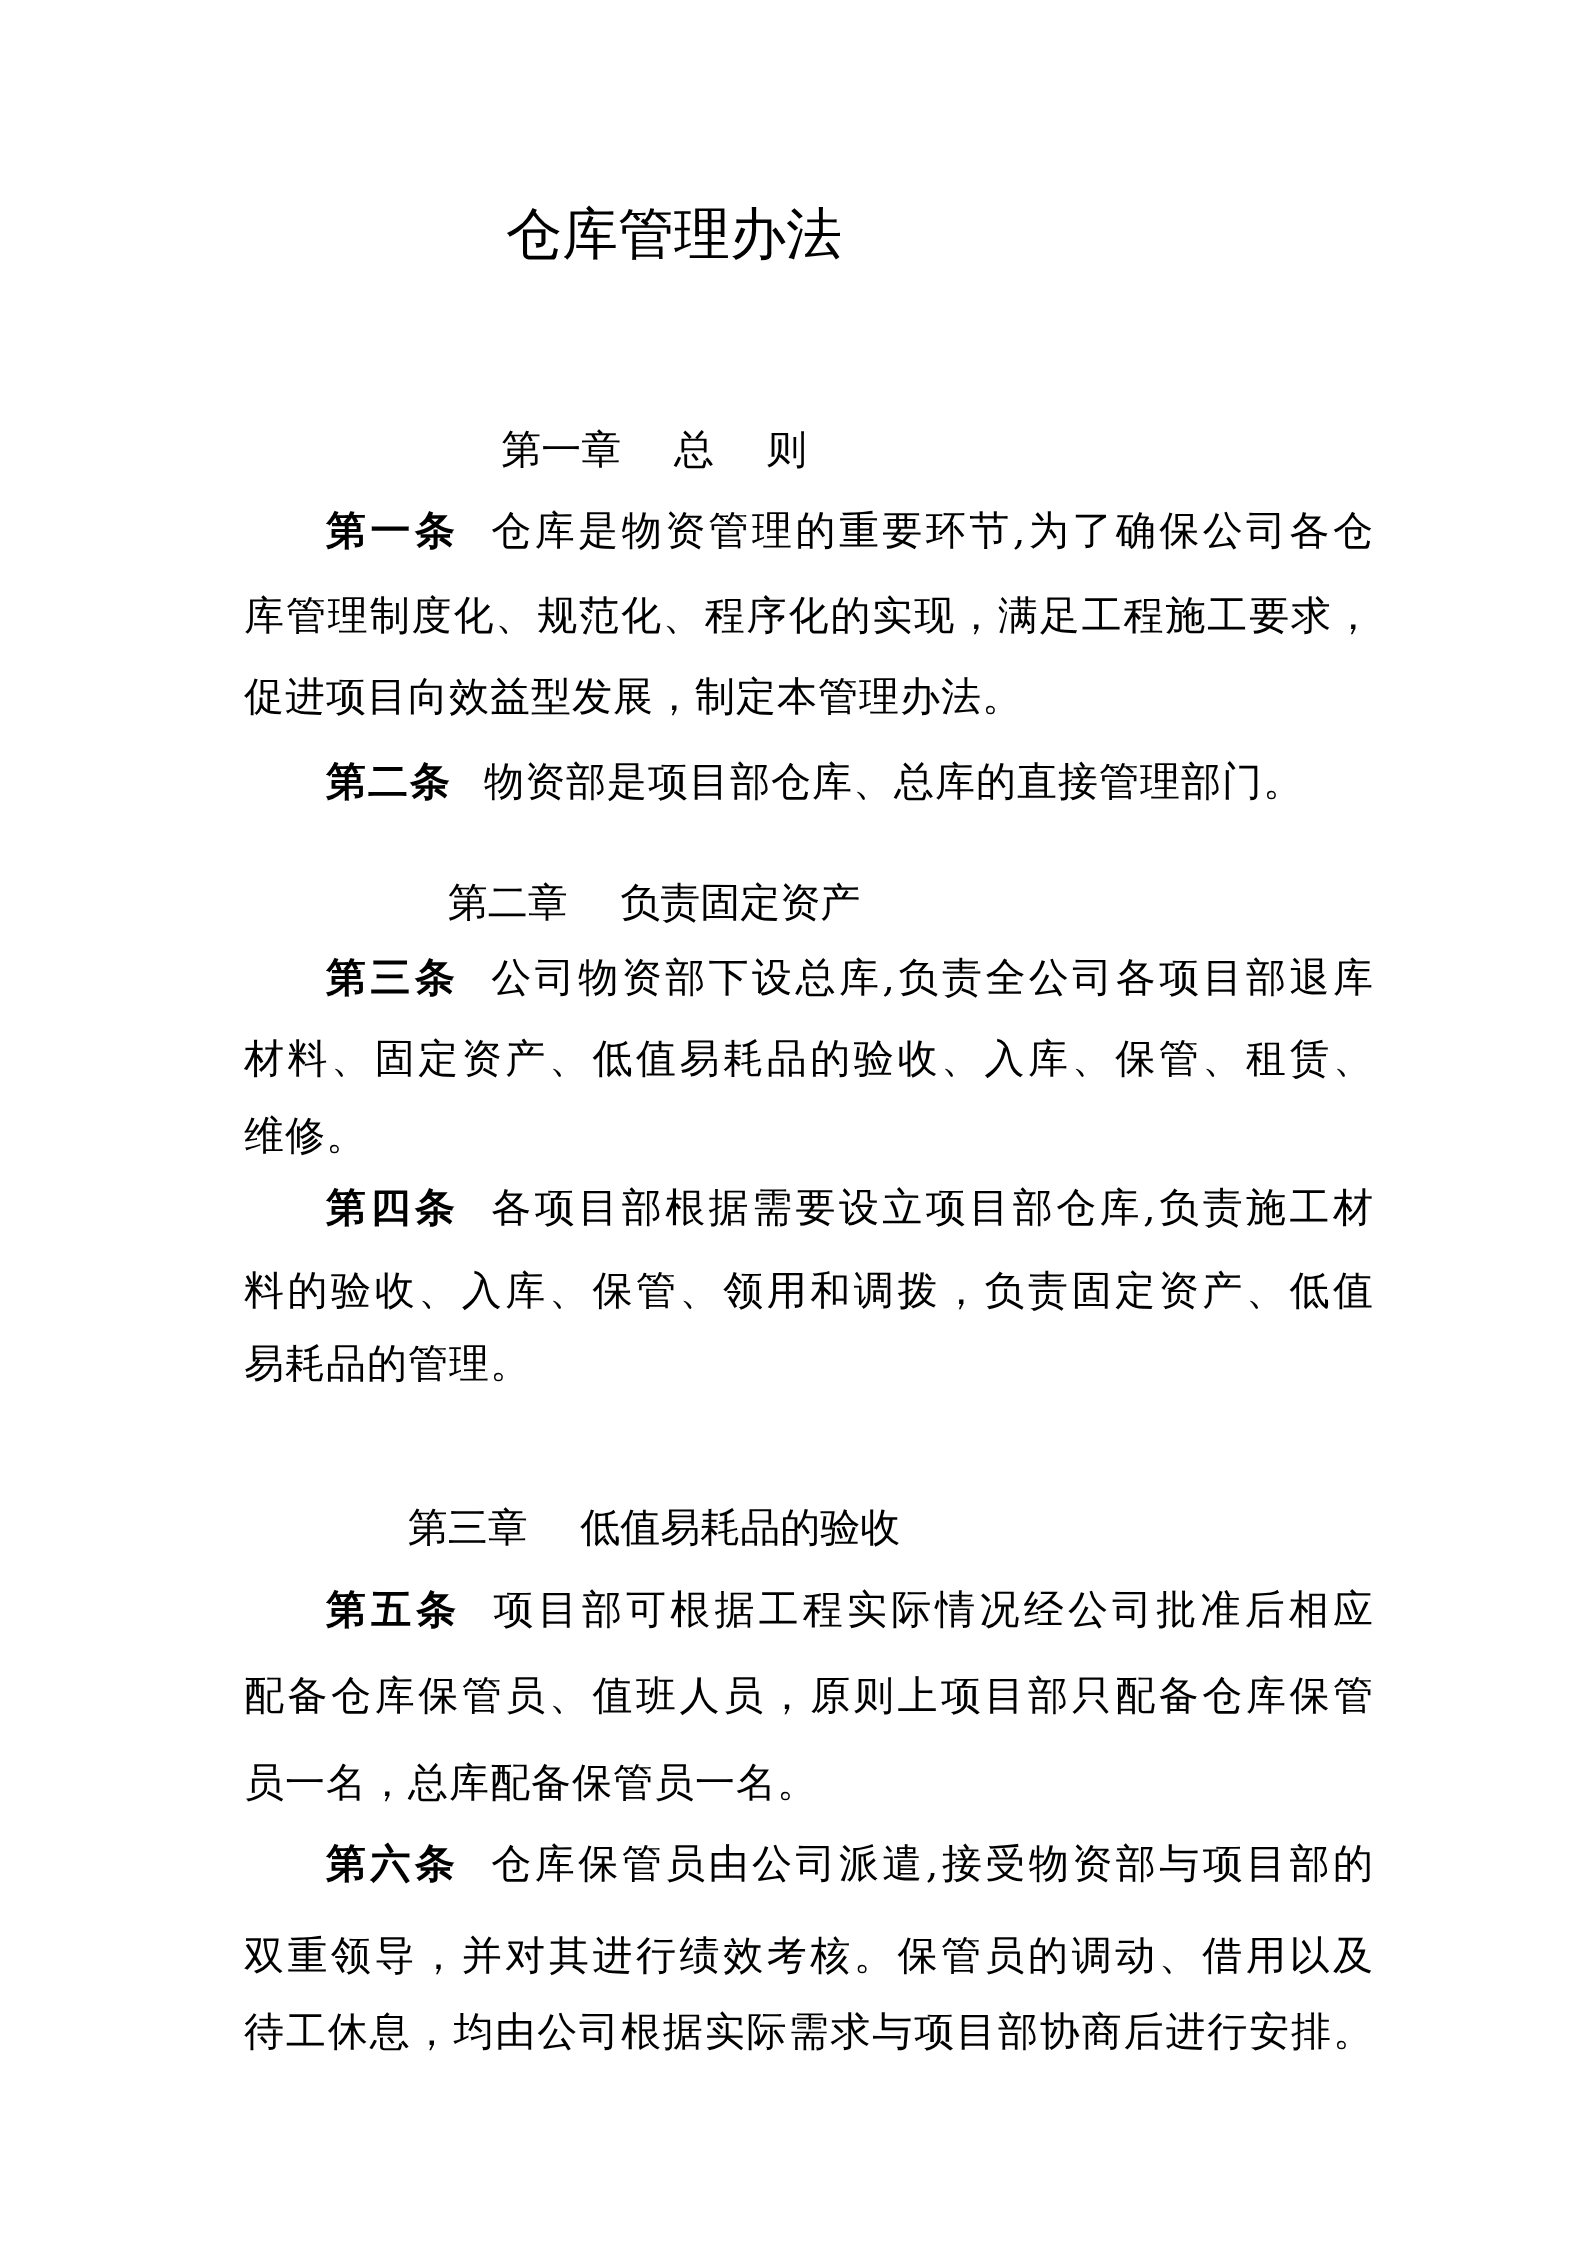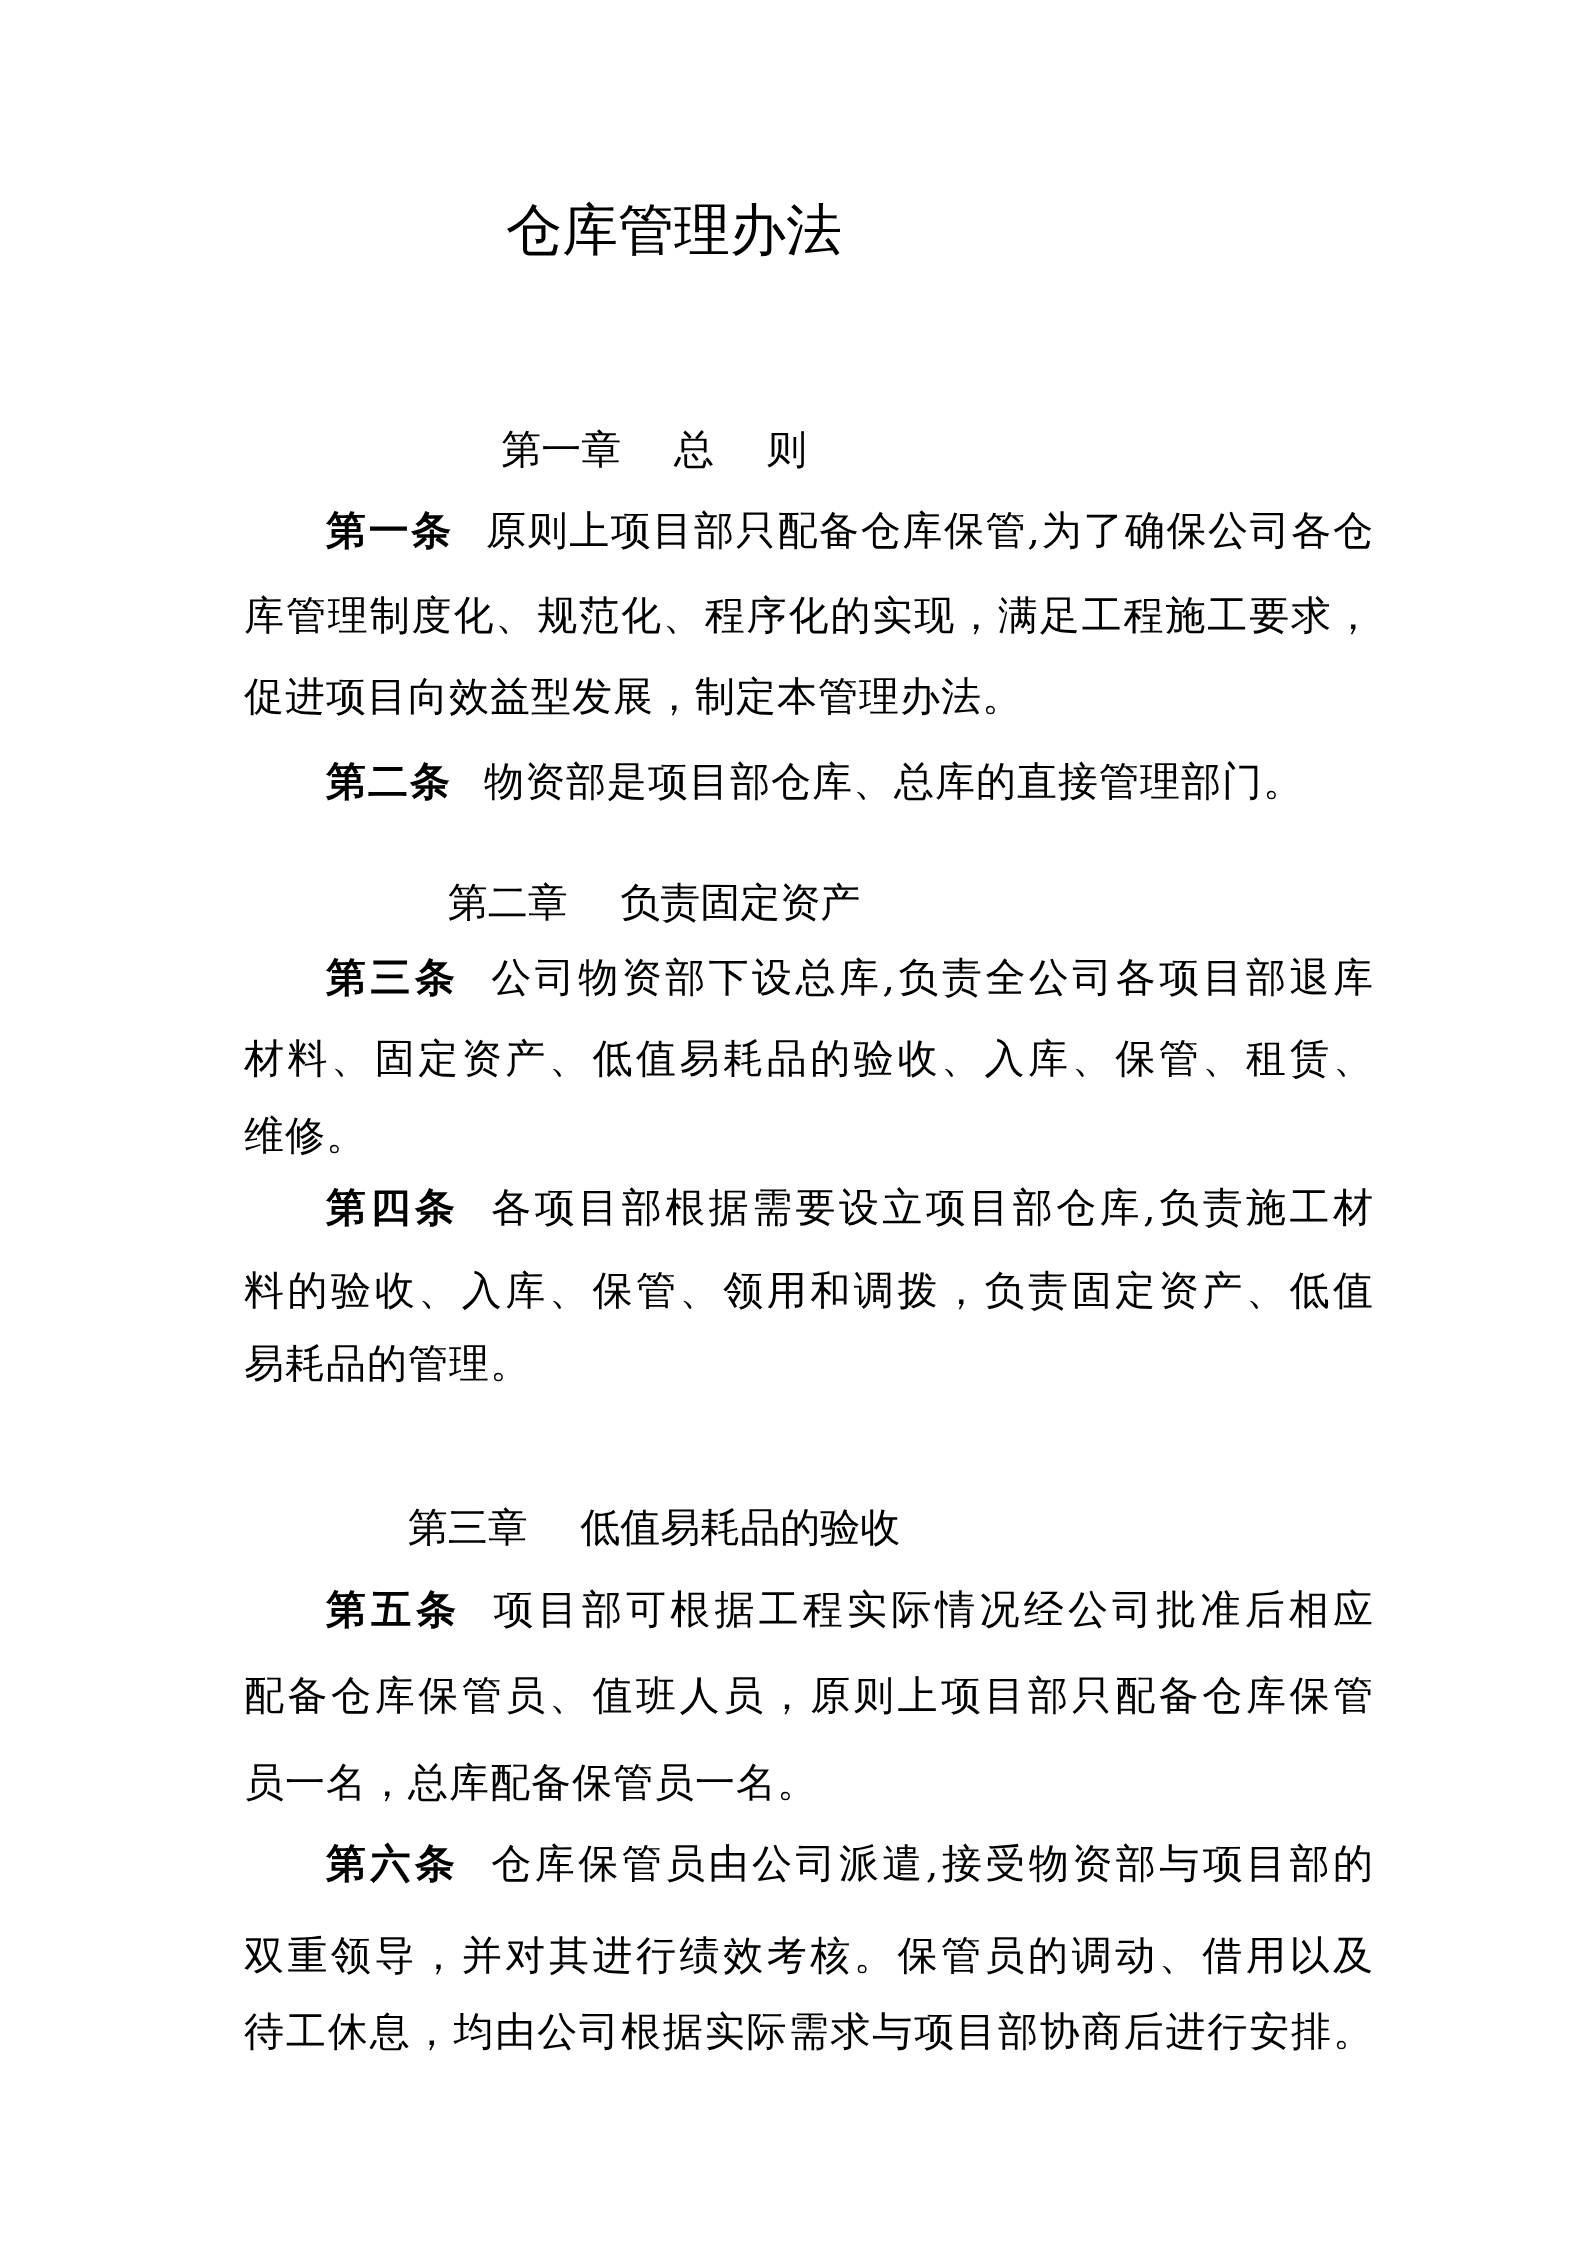--- a/index.html
+++ b/index.html
@@ -1,35 +1,35 @@
 <!DOCTYPE html>
 <html><head>
 <meta charset="utf-8">
 <style>
   html, body { margin:0; padding:0; background:#ffffff; }
   body { width:1587px; height:2245px; position:relative; overflow:hidden;
          font-family:"DejaVu Serif","Liberation Serif",serif; color:#000; }
   .title { position:absolute; top:198px; left:0; width:1348px; text-align:center;
-           font-family:Liberation Mono, monospace; font-size:56px; line-height:72px; }
+           font-family:Liberation Serif, serif; font-size:56px; line-height:72px; }
   .chapter { position:absolute; left:0; width:1308px; text-align:center; font-size:40px; line-height:50px; white-space:pre; }
   .line { position:absolute; left:244px; width:1130px; font-size:40px; line-height:50px;
           white-space:nowrap; text-align:justify; text-align-last:justify; letter-spacing:1px; }
   .line.first { left:326px; width:1048px; }
   .line.last { text-align-last:left; }
   .art { font-weight:bold; margin-right:32px; letter-spacing:2px; }
 </style>
 </head>
 <body>
 
 <div>
   <div class="title">仓库管理办法</div>
 
   <div class="chapter" style="top:424px">第一章　 总　 则</div>
 
-  <div class="line first" style="top:505px"><span class="art">第一条</span><span>原则上项目部只配备仓库保管,为了确保公司各仓</span></div>
+  <div class="line first" style="top:505px"><span class="art">第一条</span><span>仓库是物资管理的重要环节,为了确保公司各仓</span></div>
   <div class="line" style="top:590px">库管理制度化、规范化、程序化的实现，满足工程施工要求，</div>
   <div class="line last" style="top:671px">促进项目向效益型发展，制定本管理办法。</div>
 
   <div class="line first last" style="top:756px"><span class="art">第二条</span><span>物资部是项目部仓库、总库的直接管理部门。</span></div>
 
   <div class="chapter" style="top:877px">第二章　 负责固定资产</div>
 
   <div class="line first" style="top:952px"><span class="art">第三条</span><span>公司物资部下设总库,负责全公司各项目部退库</span></div>
   <div class="line" style="top:1033px">材料、固定资产、低值易耗品的验收、入库、保管、租赁、</div>
   <div class="line last" style="top:1110px">维修。</div>

